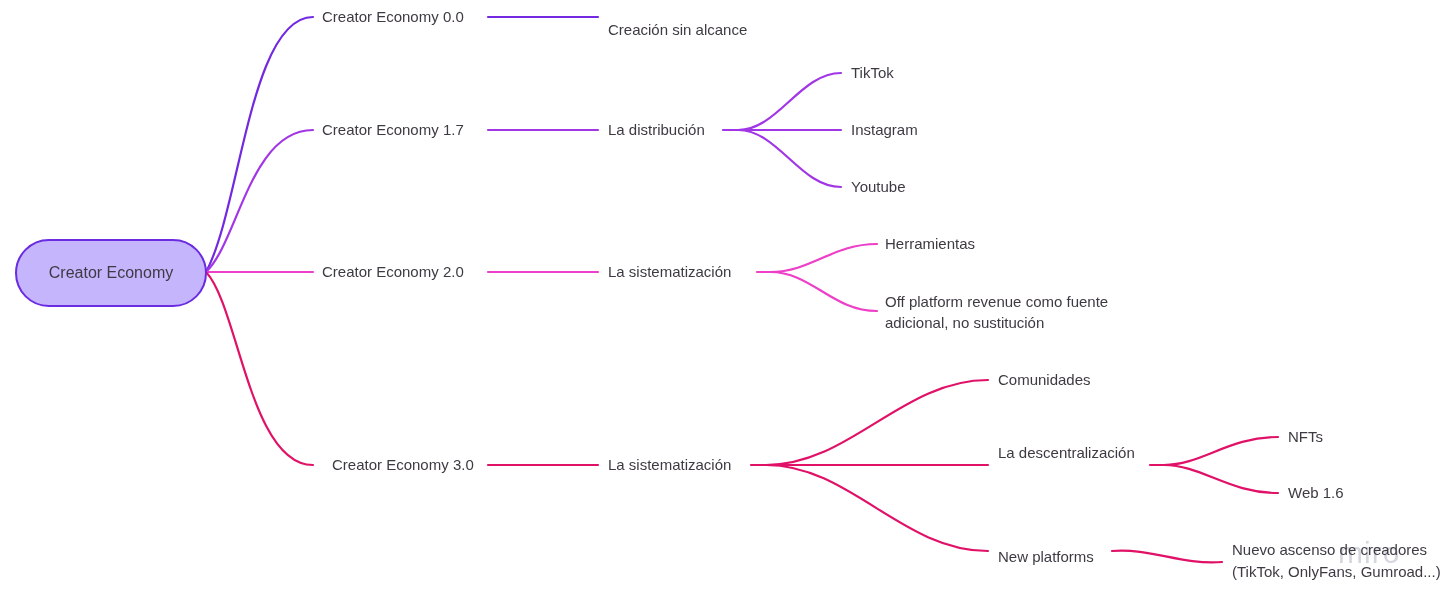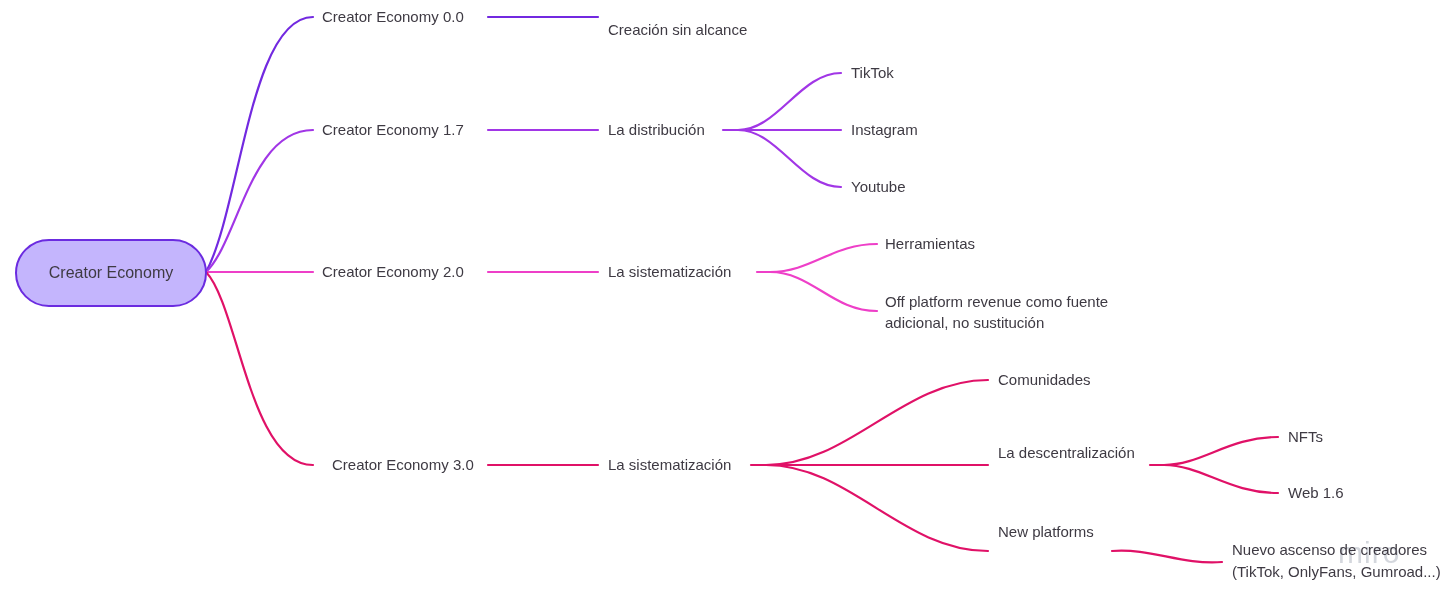--- a/index.html
+++ b/index.html
@@ -128,19 +128,19 @@
 
   <div class="label" style="left:851px; top:63px">TikTok</div>
   <div class="label" style="left:851px; top:120px">Instagram</div>
   <div class="label" style="left:851px; top:177px">Youtube</div>
 
   <div class="label" style="left:885px; top:234px">Herramientas</div>
   <div class="label wrap" style="left:885px; top:291px; width:252px; line-height:21px">Off platform revenue como fuente adicional, no sustitución</div>
 
   <div class="label" style="left:998px; top:370px">Comunidades</div>
   <div class="label" style="left:998px; top:443px">La descentralización</div>
-  <div class="label" style="left:998px; top:522px">New platforms</div>
+  <div class="label" style="left:998px; top:547px">New platforms</div>
 
   <div class="label" style="left:1288px; top:427px">NFTs</div>
   <div class="label" style="left:1288px; top:483px">Web 1.6</div>
   <div class="label wrap" style="left:1232px; top:539px; width:232px; line-height:22px">Nuevo ascenso de creadores (TikTok, OnlyFans, Gumroad...)</div>
 
 </div>
 
 </body></html>

